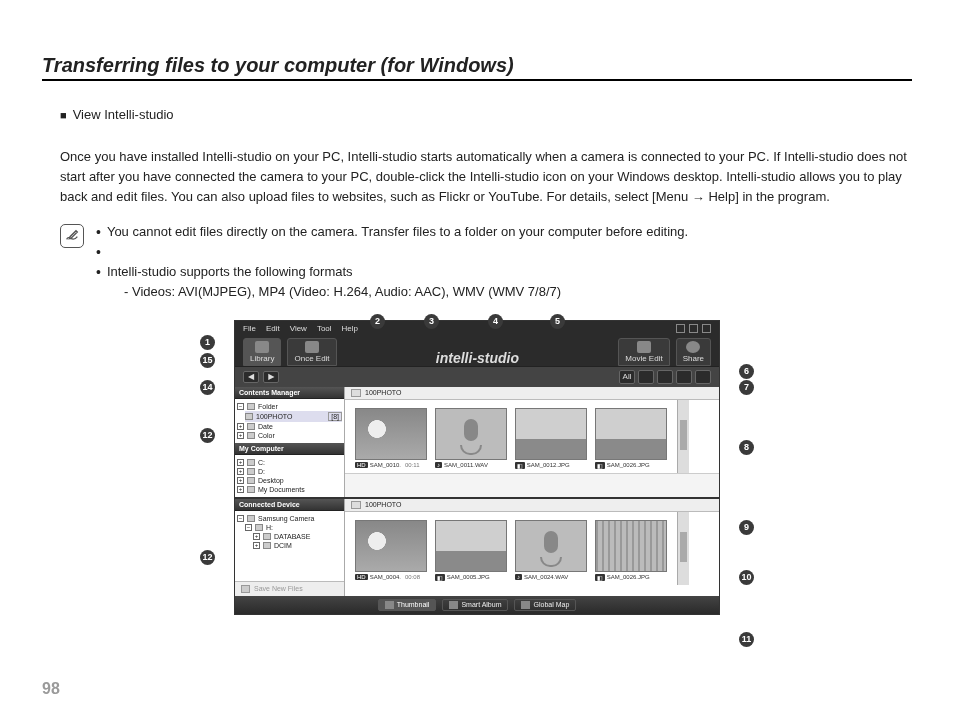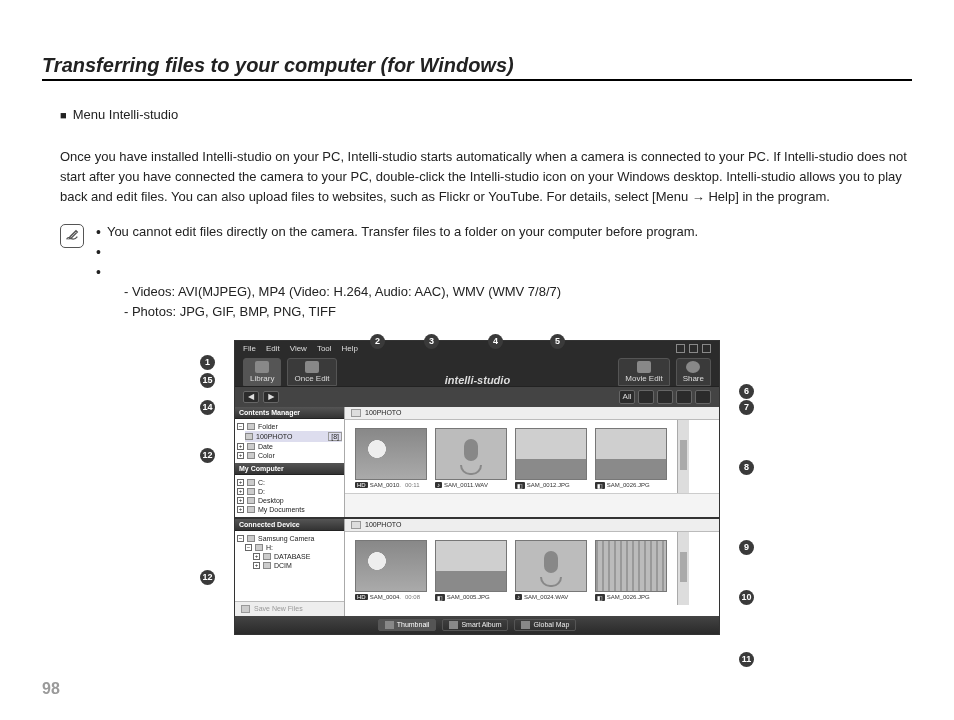--- a/index.html
+++ b/index.html
@@ -50,21 +50,21 @@
     width: 486px; margin: 0 auto;
     border: 1px solid #333;
     font-size: 8px; color:#ddd;
     background:#3b82f6;
   }
   .menubar { display:flex; gap:10px; padding:3px 8px; background:#2b2b2b;}
   .winbtns { margin-left:auto; display:flex; gap:4px;}
   .winbtns span{width:9px;height:9px;border:1px solid #888;display:inline-block;}
 
   .tabbar { display:flex; align-items:flex-end; gap:6px; padding:2px 8px 0; background:#2b2b2b; height:30px;justify-content:space-between;}
-  .brand { margin: 0 auto; font-weight:bold; font-style:italic; font-size:11px;}
+  .brand { margin: 0 auto; font-weight:bold; font-style:italic; font-size:14px;}
   .tab-btn { display:flex;flex-direction:column;align-items:center;gap:1px; padding:2px 6px; border:1px solid #555; border-radius:3px 3px 0 0; background:#3a3a3a;}
   .tab-btn.active{background:#555;}
   .tab-btn .ico{width:14px;height:12px;background:#888;border-radius:2px;}
   .tab-btn.share .ico{border-radius:50%;}
 
   .toolbar { display:flex; align-items:center; gap:4px; background:#444; padding:3px 8px; border-top:1px solid #222;}
   .toolbar .chip{height:12px; padding:0 4px; background:#2b2b2b; border:1px solid #666; border-radius:2px; display:flex;align-items:center;}
   .toolbar .spacer{flex:1;}
   .toolbar .right-group{display:flex;gap:3px;}
   .toolbar .vbtn{width:16px;height:14px;background:#2b2b2b;border:1px solid #666;border-radius:2px;display:flex;align-items:center;justify-content:center;}
@@ -109,44 +109,44 @@
   .page-num{position:absolute;left:42px;bottom:22px;font-size:16px;font-weight:bold;color:#9a9a9a;}
 </style>
 </head>
 <body>
 
 <h1 class="page-title">Transferring files to your computer (for Windows)</h1>
 
 <div class="body-text">
   <div class="subhead">
     <span class="sq">■</span>
-    <span>Menu Intelli-studio</span>
+    <span>View Intelli-studio</span>
   </div>
   <p class="para">Once you have installed Intelli-studio on your PC, Intelli-studio starts automatically when a camera is connected to your PC. If Intelli-studio does not start after you have connected the camera to your PC, double-click the Intelli-studio icon on your Windows desktop. Intelli-studio allows you to play back and edit files. You can also upload files to websites, such as Flickr or YouTube. For details, select [Menu → Help] in the program.</p>
 </div>
 
 <div class="note-box">
   <div class="note-icon">
     <svg viewBox="0 0 24 24">
         <path d="M4 17c4-8 8 6 16-4M18 4l2 2-9 9-3 1 1-3z"></path>
       </svg>
   </div>
   <div class="note-list">
     <div class="item">
         <span class="bullet">•</span>
-        <span>You cannot edit files directly on the camera. Transfer files to a folder on your computer before program.</span>
+        <span>You cannot edit files directly on the camera. Transfer files to a folder on your computer before editing.</span>
       </div>
     <div class="item">
         <span class="bullet">•</span>
       </div>
     <div class="item">
         <span class="bullet">•</span>
+        <span>Intelli-studio supports the following formats</span>
       </div>
     <div class="sub">- Videos: AVI(MJPEG), MP4 (Video: H.264, Audio: AAC), WMV (WMV 7/8/7)</div>
-    <div class="sub">- Photos: JPG, GIF, BMP, PNG, TIFF</div>
   </div>
 </div>
 
 <div class="figure-wrap">
 
   <div class="callout-num" style="left:-22px;top:15px">1</div>
   <div class="callout-num" style="left:148px;top:-6px">2</div>
   <div class="callout-num" style="left:202px;top:-6px">3</div>
   <div class="callout-num" style="left:266px;top:-6px">4</div>
   <div class="callout-num" style="left:328px;top:-6px">5</div>

